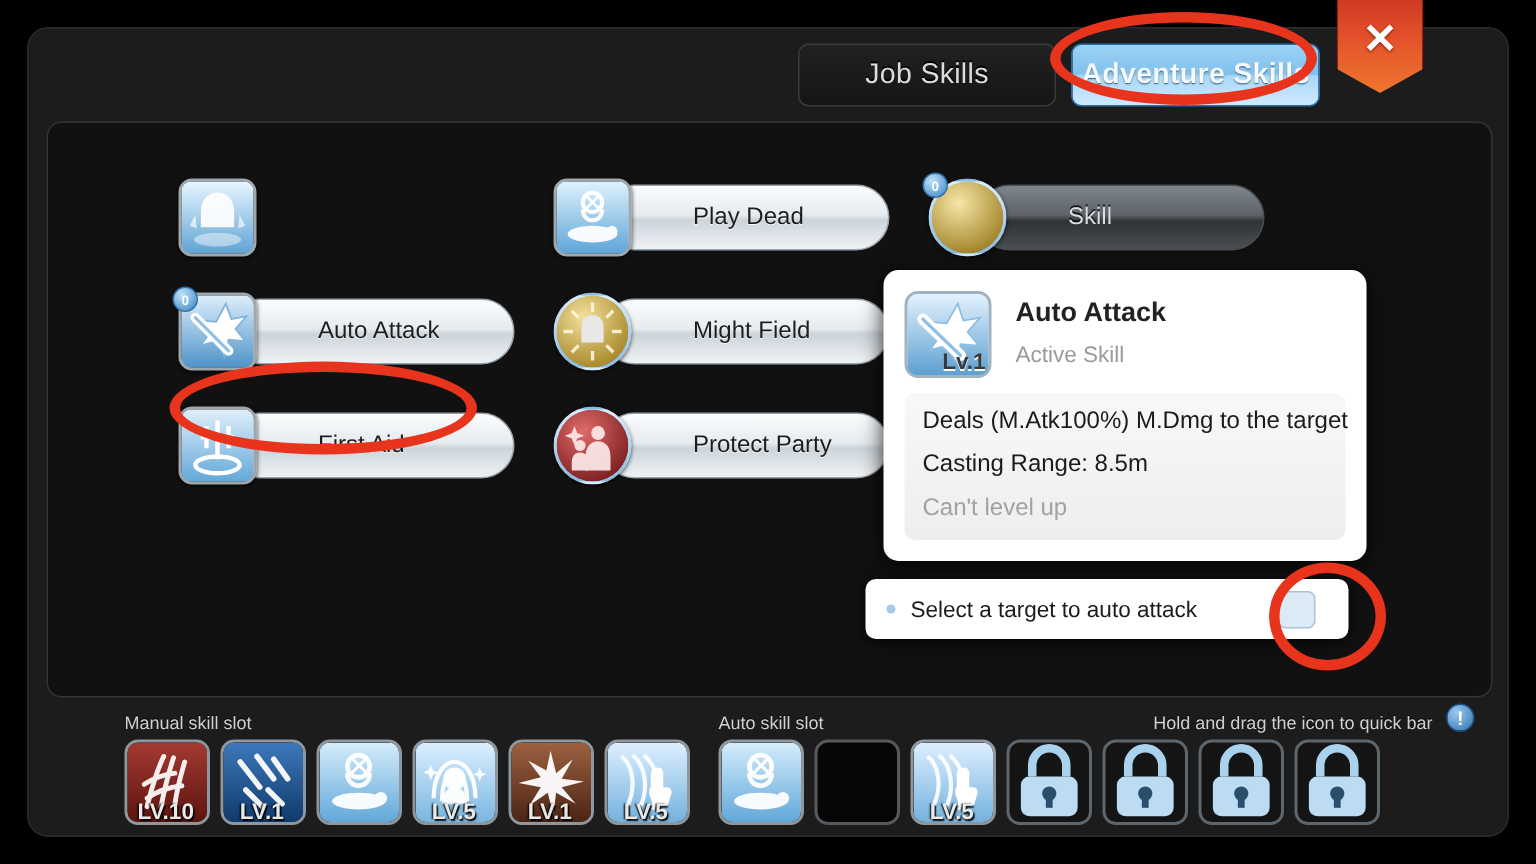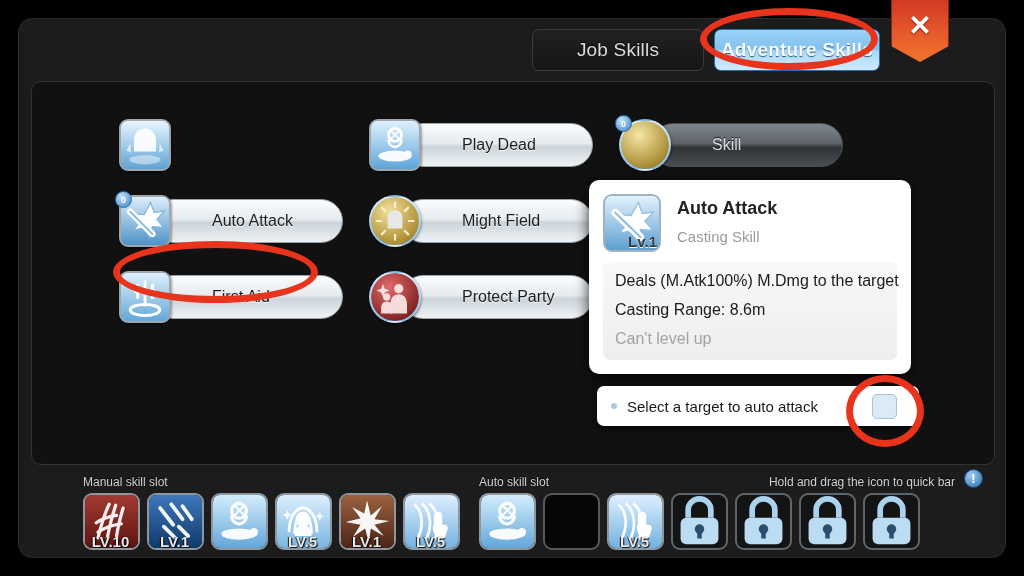--- a/index.html
+++ b/index.html
@@ -184,21 +184,21 @@
     margin: 0 14px 14px 14px;
     background: linear-gradient(#f7f8f9, #eceef0);
     border-radius: 7px;
     padding: 10px 12px 12px 12px;
   }
   .tt-line { font-size: 16px; color: #1b1b1b; margin-bottom: 11px; white-space: nowrap; }
   .tt-line.muted { color: #a2a2a2; margin-bottom: 0; }
 
   .tt-check-row {
     position: absolute;
-    left: 597px; top: 386px;
+    left: 577px; top: 386px;
     width: 322px; height: 40px;
     background: #fff;
     border-radius: 7px;
     display: flex; align-items: center;
     padding: 0 12px 0 14px;
     z-index: 40;
     box-shadow: 0 3px 10px rgba(0,0,0,.7);
   }
   .tt-bullet {
     width: 6px; height: 6px; border-radius: 50%;
@@ -705,26 +705,26 @@
             </defs>
           <rect width="58" height="58" fill="url(#ttg)"></rect>
           <path d="M36 7l4 12 12-2-9 10 8 10-13-1-3 13-7-12-12 3 8-11-9-9 13 1z" fill="#fff" stroke="#8dbfe3" stroke-width="1.3"></path>
           <path d="M11 18l27 26" stroke="#fff" stroke-width="8" stroke-linecap="round"></path>
           <path d="M11 18l27 26" stroke="#8fc0e4" stroke-width="2.4" stroke-linecap="round"></path>
         </svg>
         <div class="tt-lv">Lv.1</div>
       </div>
       <div class="tt-titles">
         <div class="tt-name">Auto Attack</div>
-        <div class="tt-type">Casting Skill</div>
+        <div class="tt-type">Active Skill</div>
       </div>
     </div>
     <div class="tt-body">
       <div class="tt-line">Deals (M.Atk100%) M.Dmg to the target</div>
-      <div class="tt-line">Casting Range: 8.6m</div>
+      <div class="tt-line">Casting Range: 8.5m</div>
       <div class="tt-line muted">Can't level up</div>
     </div>
   </div>
 
   <div class="tt-check-row">
     <div class="tt-bullet"></div>
     <div class="tt-check-label">Select a target to auto attack</div>
     <div class="checkbox"></div>
   </div>
 

